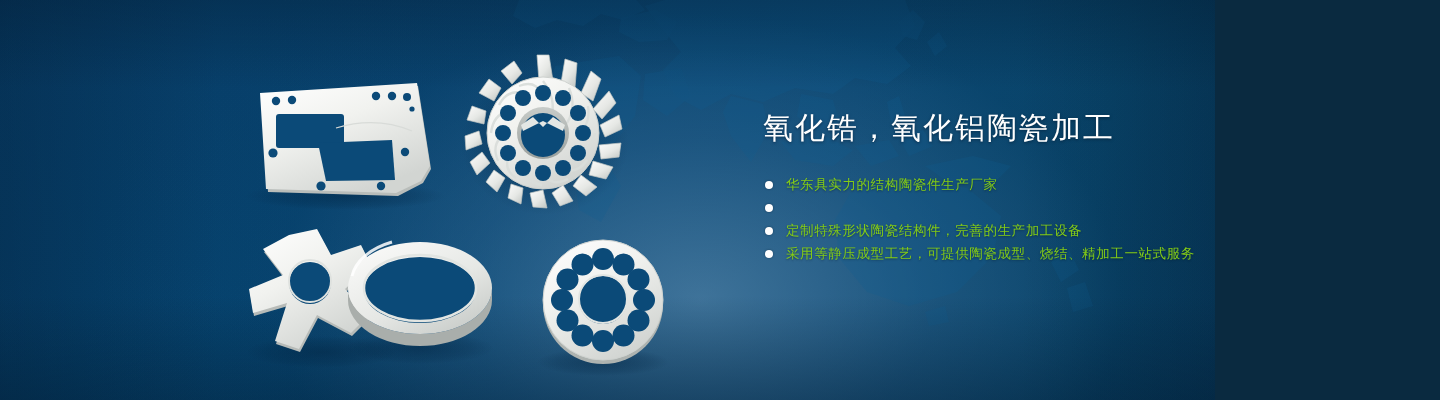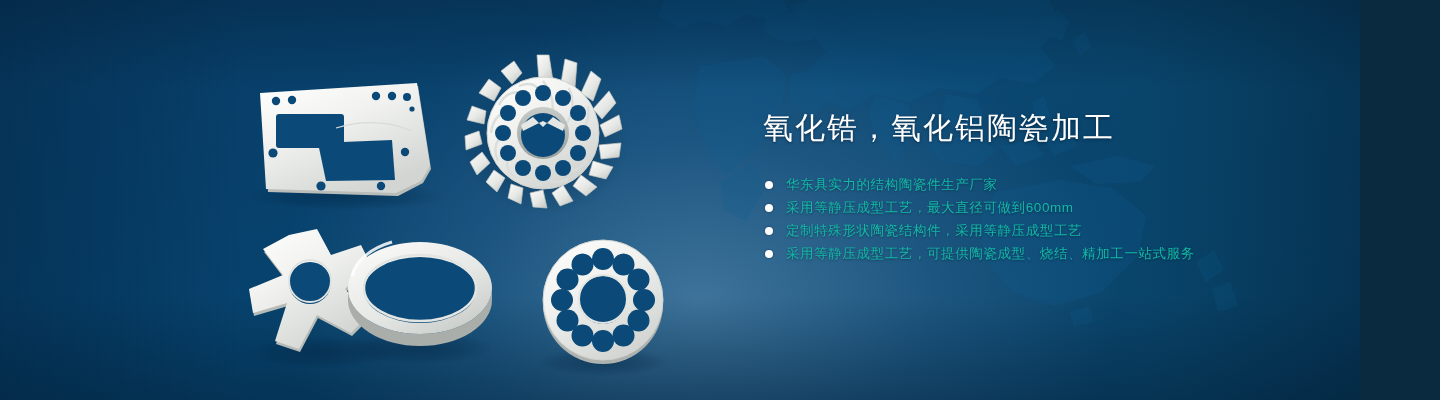--- a/index.html
+++ b/index.html
@@ -6,21 +6,21 @@
     margin: 0;
     padding: 0;
     background: #0a2a40;
   }
   body {
     font-family: "Liberation Sans", "DejaVu Sans", sans-serif;
   }
 
   #banner {
     position: relative;
-    width: 1360px;
+    width: 1215px;
     height: 400px;
     overflow: hidden;
     background: #064370;
   }
 
   
   .bg-base {
     position: absolute;
     inset: 0;
     background:
@@ -91,21 +91,21 @@
     height: 8px;
     border-radius: 50%;
     background: #ffffff;
     flex: 0 0 8px;
     margin-right: 13px;
     box-shadow: 0 0 2px rgba(0,20,40,0.5);
   }
   .btext {
     font-size: 13.5px;
     line-height: 21px;
-    color: #14b8a6;
+    color: #84cc16;
     letter-spacing: 0.6px;
     white-space: nowrap;
     text-shadow: 0 1px 2px rgba(0,20,40,0.45);
   }
 </style>
 </head>
 <body>
 
 <div id="banner">
 
@@ -305,25 +305,24 @@
   <div class="copy">
     <div class="headline">氧化锆，氧化铝陶瓷加工</div>
 
     <ul class="bullets">
       <li class="bullet">
         <span class="dot"></span>
         <span class="btext">华东具实力的结构陶瓷件生产厂家</span>
       </li>
       <li class="bullet">
         <span class="dot"></span>
-        <span class="btext">采用等静压成型工艺，最大直径可做到600mm</span>
       </li>
       <li class="bullet">
         <span class="dot"></span>
-        <span class="btext">定制特殊形状陶瓷结构件，采用等静压成型工艺</span>
+        <span class="btext">定制特殊形状陶瓷结构件，完善的生产加工设备</span>
       </li>
       <li class="bullet">
         <span class="dot"></span>
         <span class="btext">采用等静压成型工艺，可提供陶瓷成型、烧结、精加工一站式服务</span>
       </li>
     </ul>
   </div>
 
 </div>
 

